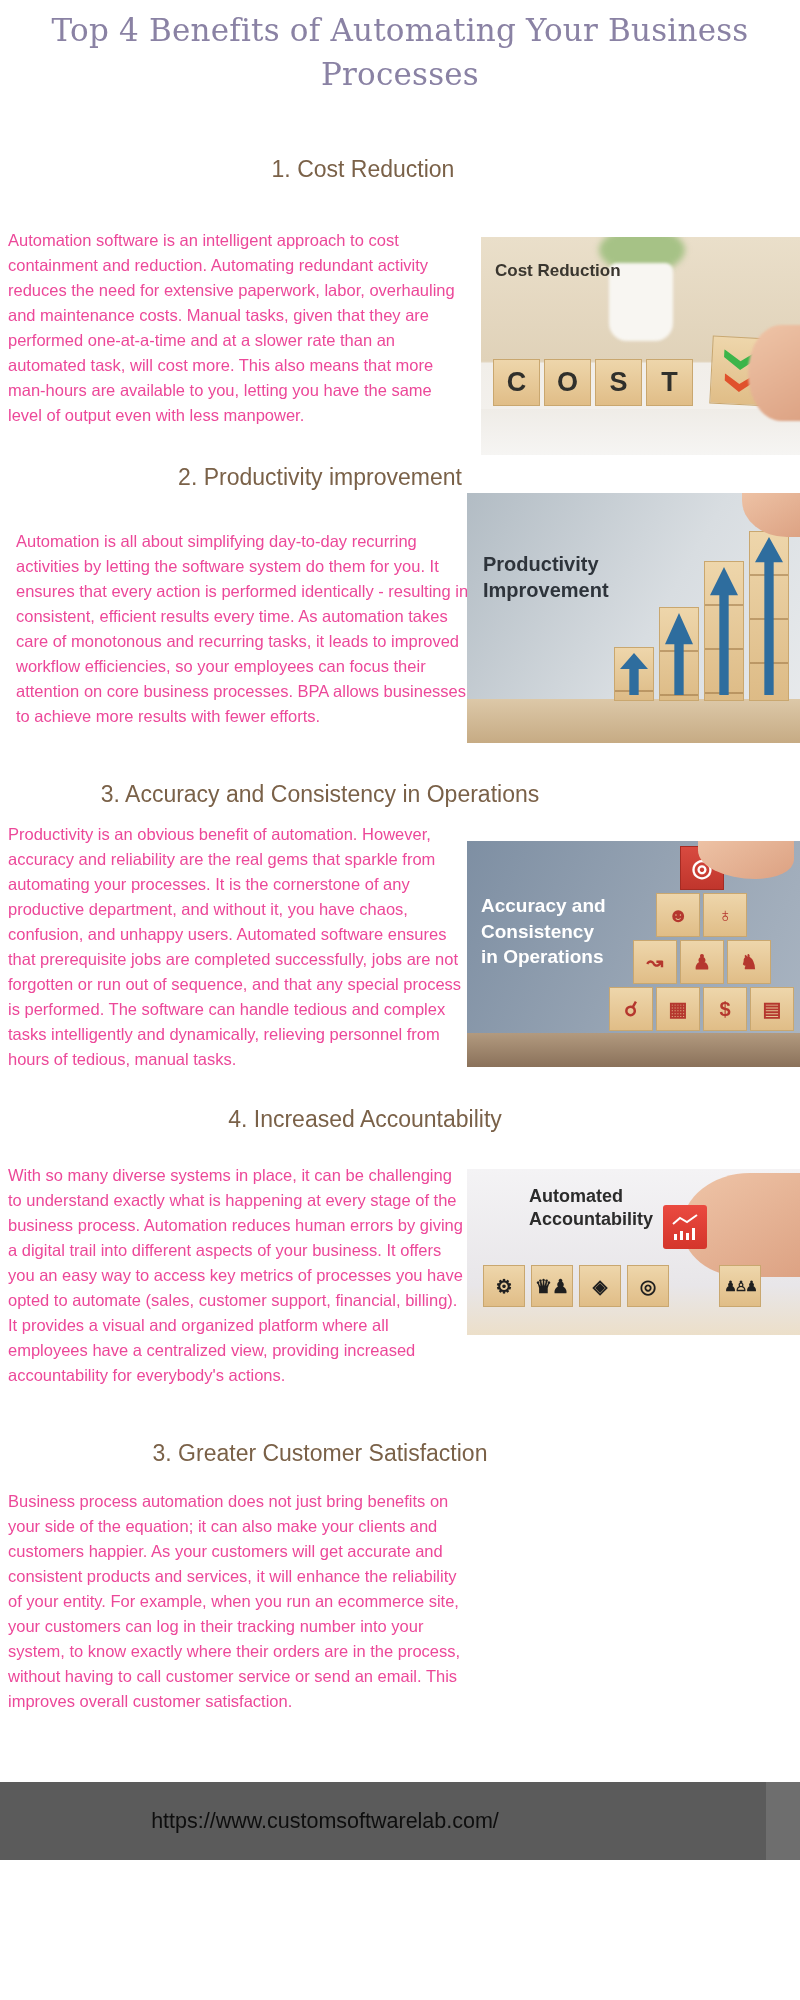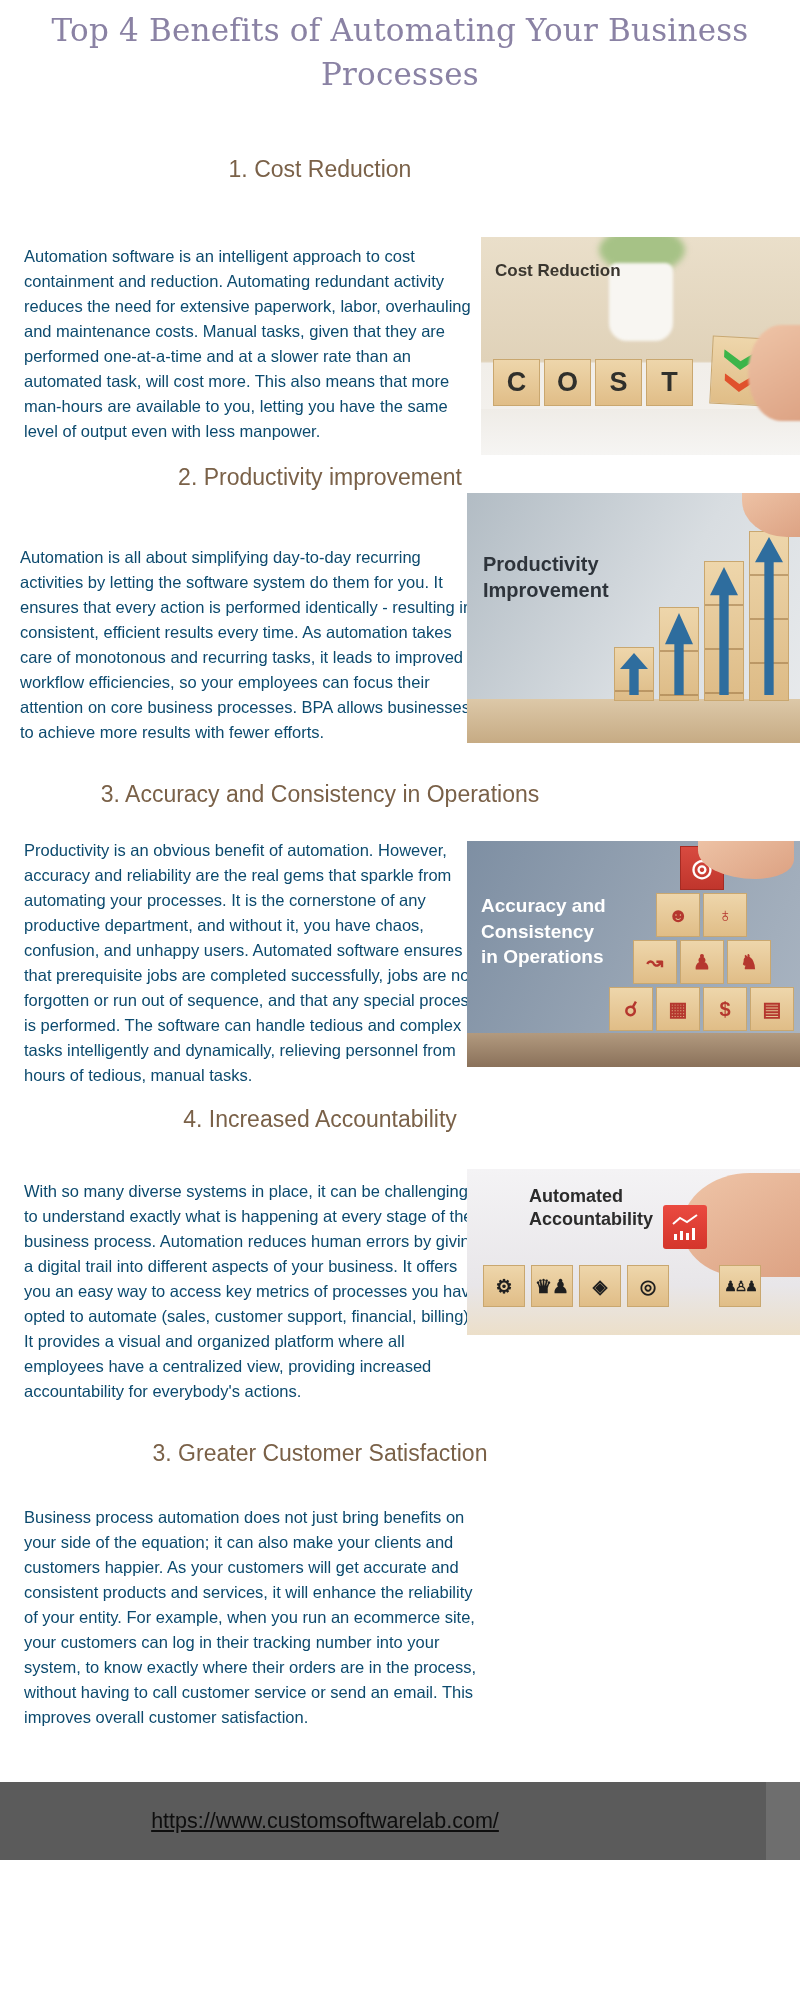--- a/index.html
+++ b/index.html
@@ -11,26 +11,26 @@
   
   .page-title {
     position:absolute; top:8px; left:0; width:800px; padding:0 22px; box-sizing:border-box;
     text-align:center; font-family:"DejaVu Serif", serif; font-weight:400;
     font-size:31px; line-height:1.42; color:#8a82a4; letter-spacing:0.2px;
   }
   .h {
     position:absolute; left:0; width:640px; text-align:center;
     font-size:23px; font-weight:400; color:#7a6148; margin:0;
   }
-  .h1 { top:156px; } .h2 { top:464px; } .h3 { top:781px; } .h4 { top:1106px; } .h5 { top:1440px; }
+  .h1 { top:156px;margin-left:43px; } .h2 { top:464px; } .h3 { top:781px; } .h4 { top:1106px;margin-left:45px; } .h5 { top:1440px; }
   .body {
-    position:absolute; margin:16px; font-size:16.5px; line-height:25px; color:#0c4a6e;
+    position:absolute; margin:0; font-size:16.5px; line-height:25px; color:#ec4899;
   }
   .p1 { top:228px; left:8px;  width:462px; }
-  .p2 { top:529px; left:4px;  width:466px; }
+  .p2 { top:529px; left:16px;  width:466px; }
   .p3 { top:822px; left:8px;  width:460px; }
   .p4 { top:1163px; left:8px; width:458px; }
   .p5 { top:1489px; left:8px; width:458px; }
 
   
   .photo { position:absolute; overflow:hidden; }
   .photo-label { position:absolute; white-space:pre-line; font-weight:bold; }
   .wood {
     background:linear-gradient(180deg,#eed6ab 0%,#e0bd87 100%);
     border:1px solid #c9a76f; box-sizing:border-box;
@@ -106,21 +106,21 @@
   .smiley::before { left:8px; } .smiley::after { right:8px; }
   .smiley .mouth { position:absolute; left:6px; top:13px; width:18px; height:10px;
     border-bottom:3px solid #2d3c55; border-radius:0 0 10px 10px; }
   .p5-fingers { right:-8px; top:22px; width:52px; height:82px; border-radius:60% 0 0 60%; filter:blur(.5px); }
 
   
   .footer { position:absolute; left:0; top:1782px; width:800px; height:78px; background:#5b5b5b; }
   .footer-right { position:absolute; right:0; top:0; width:34px; height:100%; background:#6e6e6e; }
   .footer-url { position:absolute; left:0; top:0; width:650px; height:100%;
     display:flex; align-items:center; justify-content:center;
-    font-size:21.5px; color:#0e0e0e;text-decoration:underline; }
+    font-size:21.5px; color:#0e0e0e; }
 </style>
 </head>
 <body>
 
 <div class="canvas">
 
   <div class="page-title">Top 4 Benefits of Automating Your Business Processes</div>
 
   <h2 class="h h1">1. Cost Reduction</h2>
   <p class="body p1">Automation software is an intelligent approach to cost containment and reduction. Automating redundant activity reduces the need for extensive paperwork, labor, overhauling and maintenance costs. Manual tasks, given that they are performed one-at-a-time and at a slower rate than an automated task, will cost more. This also means that more man-hours are available to you, letting you have the same level of output even with less manpower.</p>

